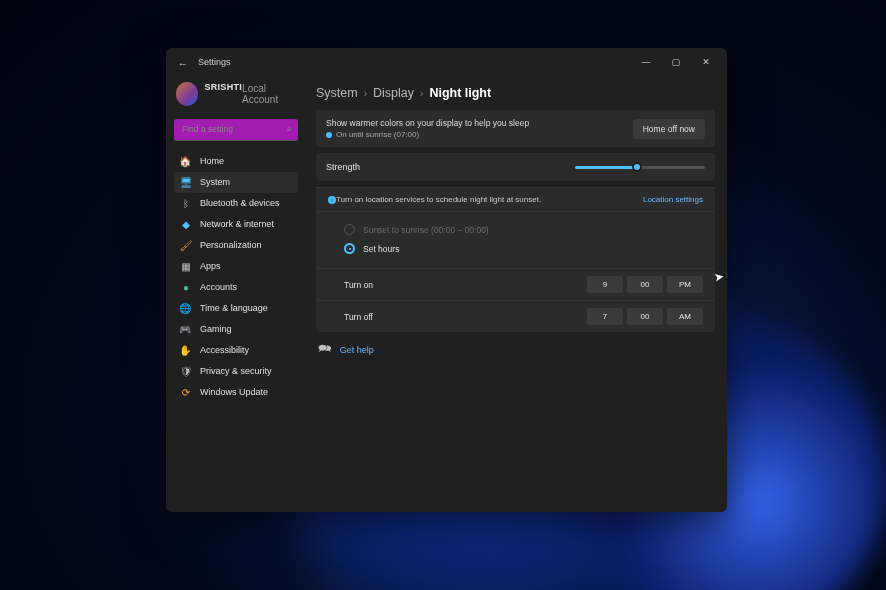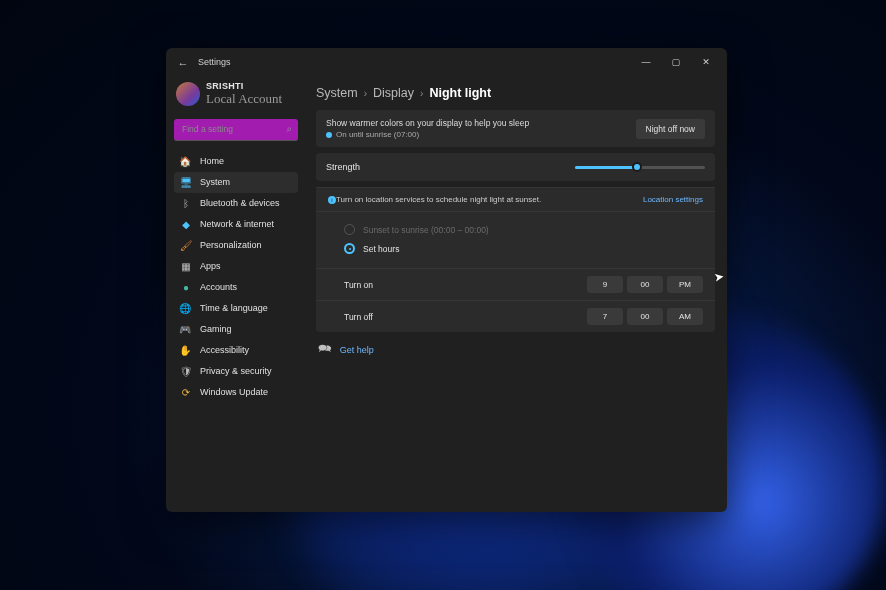--- a/index.html
+++ b/index.html
@@ -22,23 +22,23 @@
     .titlebar { height: 28px; display: flex; align-items: center; padding: 0 6px; }
     .back-btn { width: 22px; height:22px; display:flex; align-items:center; justify-content:center; font-size:11px; color:#cfcfcf;}
     .title { font-size: 9px; color:#cfcfcf; margin-left:4px;}
     .win-controls { margin-left:auto; display:flex; }
     .wc { width:30px; height:22px; display:flex; align-items:center; justify-content:center; font-size:9px; color:#cfcfcf;}
     .body { flex:1; display:flex; overflow:hidden;}
     .sidebar { width: 138px; padding:4px 6px 4px 8px; display:flex; flex-direction:column; gap:2px;}
     .user-row { display:flex; align-items:center; gap:6px; padding:2px 0 8px 2px;}
     .avatar { width:24px; height:24px; border-radius:50%;
       background: linear-gradient(135deg,#c77a3a,#7a3a9a 60%,#2a5ad0);}
-    .user-info { display:flex; flex-direction:column; line-height:1.1;}
+    .user-info { display:flex; flex-direction:row; line-height:1.1;}
     .user-name { font-size:9px; font-weight:600; letter-spacing:.3px;}
-    .user-sub { font-size:13px; color:#9a9a9a;font-family:Liberation Serif, serif;}
+    .user-sub { font-size:10px; color:#9a9a9a;}
     .search-wrap { position:relative; margin:2px 0 8px 0;}
     .search-input { width:100%; height:22px; background:#a21caf; border:none; border-bottom:1px solid #555;
       border-radius:3px; padding:0 20px 0 8px; color:#ddd; font-size:8.5px; outline:none;}
     .search-input::placeholder{color:#8a8a8a;}
     .search-icon { position:absolute; right:6px; top:5px; font-size:10px; color:#9a9a9a;}
     .nav-item { display:flex; align-items:center; gap:8px; height:21px; padding:0 6px;
       border-radius:3px; font-size:9px; color:#e0e0e0; cursor:pointer;}
     .nav-item.active { background:#2d2d2d;}
     .nav-icon { width:12px; display:flex; justify-content:center; font-size:10px;}
     .main { flex:1; padding:6px 12px 10px 12px; overflow:auto;}
@@ -184,21 +184,21 @@
 
       <div class="card">
         <div class="card-inner top-card">
           <div class="top-text">
             <div class="t1">Show warmer colors on your display to help you sleep</div>
             <div class="t2">
               <span class="dot"></span>
               <span>On until sunrise (07:00)</span>
             </div>
           </div>
-          <button class="btn">Night off now</button>
+          <button class="btn">Home off now</button>
         </div>
       </div>
 
       <div class="card">
         <div class="card-inner strength-card">
           <div class="strength-label">Strength</div>
           <div class="slider-wrap">
             <div class="track"></div>
             <div class="fill" id="slider-fill" style="width: 48%;"></div>
             <div class="thumb" id="slider-thumb" style="left: 48%;"></div>

